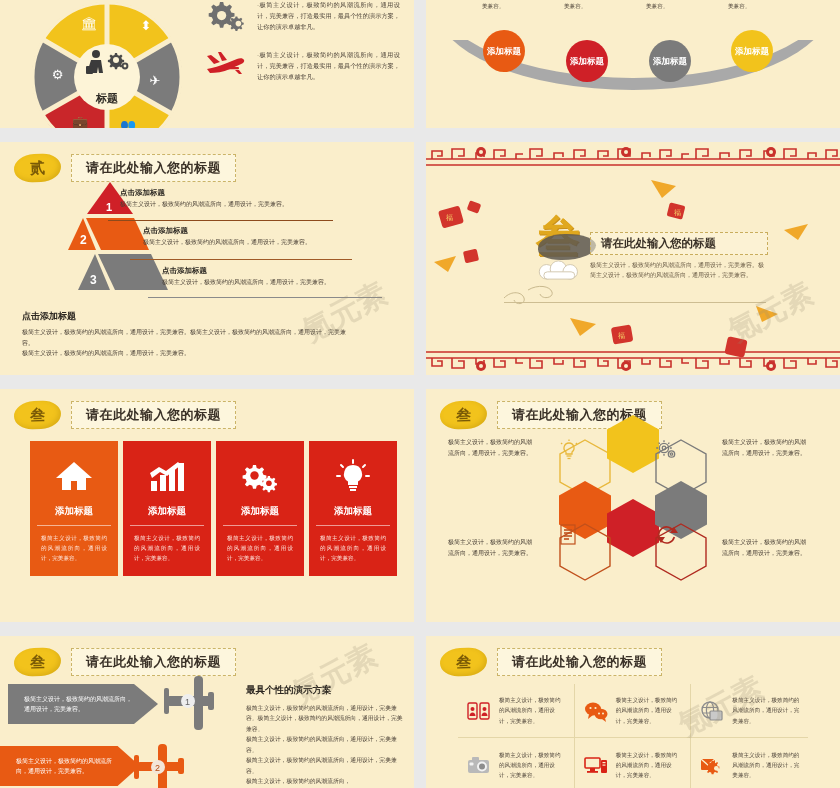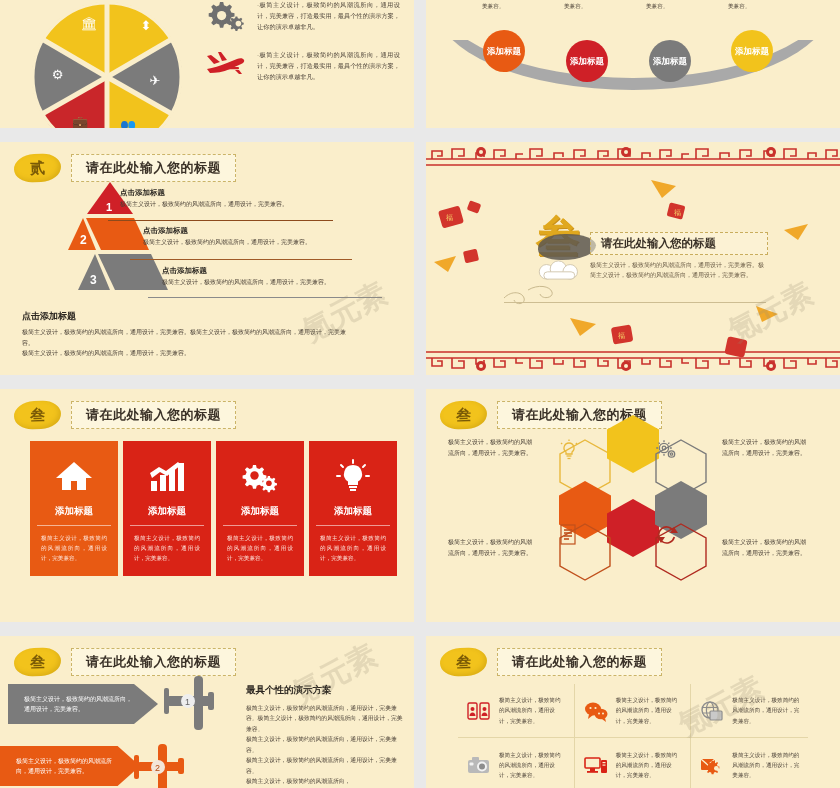--- a/index.html
+++ b/index.html
@@ -160,20 +160,36 @@
           <line x1="75" y1="75" x2="10" y2="37"></line>
         </g>
         <circle cx="75" cy="75" r="74" fill="none" stroke="#faeecb" stroke-width="3"></circle>
       </svg>
       <span class="seg-ic" style="left:38%;top:14%">🏛</span>
       <span class="seg-ic" style="left:76%;top:15%">⬍</span>
       <span class="seg-ic" style="left:82%;top:52%">✈</span>
       <span class="seg-ic" style="left:64%;top:82%">👥</span>
       <span class="seg-ic" style="left:32%;top:80%">💼</span>
       <span class="seg-ic" style="left:17%;top:48%;color:#fff">⚙</span>
+      <div class="hub">
+        <svg width="46" height="28" viewBox="0 0 46 28">
+          <g fill="#3b3b3b">
+            <circle cx="12" cy="5" r="4"></circle>
+            <path d="M7 11h10l2 13h-4l-1 -6 -1 6h-4l-1 -6 -1 6H3z"></path>
+            <rect x="2" y="17" width="7" height="8" rx="1"></rect>
+          </g>
+          <g fill="#4a4a4a">
+            <path d="M31 4l2 0 .5 2 1.8 .8 1.8-1.2 1.4 1.4-1.2 1.8 .8 1.8 2 .5 0 2-2 .5-.8 1.8 1.2 1.8-1.4 1.4-1.8-1.2-1.8 .8-.5 2-2 0-.5-2-1.8-.8-1.8 1.2-1.4-1.4 1.2-1.8-.8-1.8-2-.5 0-2 2-.5 .8-1.8-1.2-1.8 1.4-1.4 1.8 1.2 1.8-.8z"></path>
+          </g>
+          <circle cx="32" cy="11" r="3" fill="#fdf4d7"></circle>
+          <circle cx="41" cy="17" r="3.4" fill="#4a4a4a"></circle>
+          <circle cx="41" cy="17" r="1.4" fill="#fdf4d7"></circle>
+        </svg>
+        <div class="hub-label">标题</div>
+      </div>
     </div>
 
     <div class="bullets">
       <div class="bl-row">
         <div class="bl-ic">
           <svg width="40" height="34" viewBox="0 0 40 34">
             <g fill="#6f6f6f">
               <path d="M14 2l3.2 0 .8 3.2 2.8 1.2 2.9-1.9 2.3 2.3-1.9 2.9 1.2 2.8 3.2 .8 0 3.2-3.2 .8-1.2 2.8 1.9 2.9-2.3 2.3-2.9-1.9-2.8 1.2-.8 3.2-3.2 0-.8-3.2-2.8-1.2-2.9 1.9-2.3-2.3 1.9-2.9-1.2-2.8-3.2-.8 0-3.2 3.2-.8 1.2-2.8-1.9-2.9 2.3-2.3 2.9 1.9 2.8-1.2z"></path>
             </g>
             <circle cx="15.6" cy="15.6" r="4.6" fill="#faeecb"></circle>

